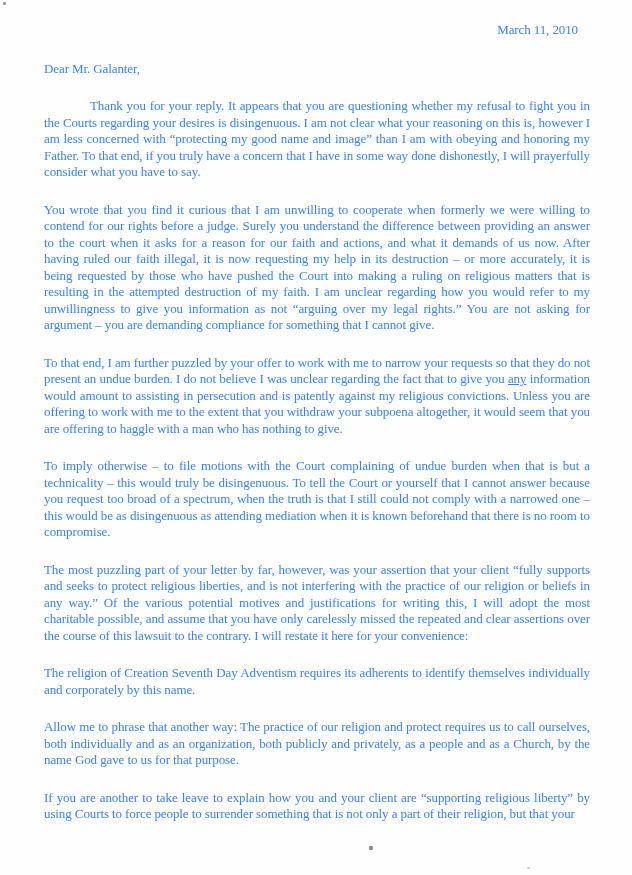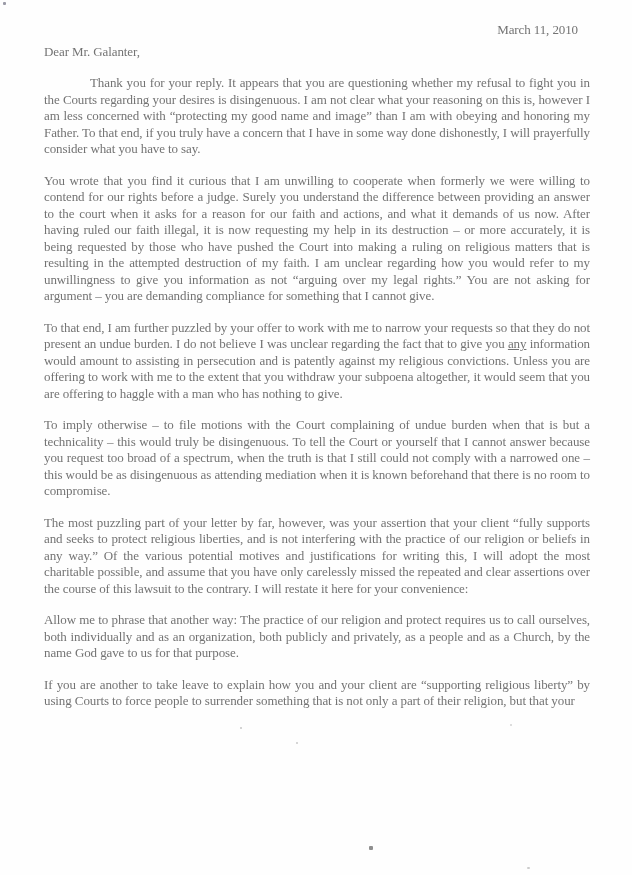--- a/index.html
+++ b/index.html
@@ -7,39 +7,39 @@
     padding: 0;
     background: #ffffff;
   }
   .page {
     position: relative;
     width: 632px;
     height: 875px;
     background: #fefefe;
     overflow: hidden;
     font-family: "Liberation Serif", "DejaVu Serif", serif;
-    color: #737373;
+    color: #3b82f6;
     font-size: 13px;
     line-height: 16.5px;
     letter-spacing: -0.1px;
   }
   .content {
     padding: 22px 42px 0 44px;
   }
   .date-line {
     text-align: right;
     padding-right: 12px;
     white-space: nowrap;
   }
   .salutation {
-    margin-top: 5px;
+    margin-top: 22px;
     text-align: left;
   }
   .letter-body p {
-    margin: 15px 0 0 0;
+    margin: 21px 0 0 0;
     text-align: justify;
     -moz-text-align-last: left;
     text-align-last: left;
   }
   .letter-body p.indent {
     text-indent: 46px;
   }
   .speck {
     position: absolute;
     border-radius: 1px;
@@ -51,20 +51,21 @@
 <div class="page">
   <div class="content">
     <div class="date-line">March 11, 2010</div>
     <div class="salutation">Dear Mr. Galanter,</div>
     <div class="letter-body">
         <p class="indent"><span>Thank you for your reply. It appears that you are questioning whether my refusal to fight you in the Courts regarding your desires is disingenuous. I am not clear what your reasoning on this is, however I am less concerned with “protecting my good name and image” than I am with obeying and honoring my Father. To that end, if you truly have a concern that I have in some way done dishonestly, I will prayerfully consider what you have to say.</span></p>
         <p class=""><span>You wrote that you find it curious that I am unwilling to cooperate when formerly we were willing to contend for our rights before a judge. Surely you understand the difference between providing an answer to the court when it asks for a reason for our faith and actions, and what it demands of us now. After having ruled our faith illegal, it is now requesting my help in its destruction – or more accurately, it is being requested by those who have pushed the Court into making a ruling on religious matters that is resulting in the attempted destruction of my faith. I am unclear regarding how you would refer to my unwillingness to give you information as not “arguing over my legal rights.” You are not asking for argument – you are demanding compliance for something that I cannot give.</span></p>
         <p class=""><span>To that end, I am further puzzled by your offer to work with me to narrow your requests so that they do not present an undue burden. I do not believe I was unclear regarding the fact that to give you </span><span style="text-decoration: underline;">any</span><span> information would amount to assisting in persecution and is patently against my religious convictions. Unless you are offering to work with me to the extent that you withdraw your subpoena altogether, it would seem that you are offering to haggle with a man who has nothing to give.</span></p>
         <p class=""><span>To imply otherwise – to file motions with the Court complaining of undue burden when that is but a technicality – this would truly be disingenuous. To tell the Court or yourself that I cannot answer because you request too broad of a spectrum, when the truth is that I still could not comply with a narrowed one – this would be as disingenuous as attending mediation when it is known beforehand that there is no room to compromise.</span></p>
         <p class=""><span>The most puzzling part of your letter by far, however, was your assertion that your client “fully supports and seeks to protect religious liberties, and is not interfering with the practice of our religion or beliefs in any way.” Of the various potential motives and justifications for writing this, I will adopt the most charitable possible, and assume that you have only carelessly missed the repeated and clear assertions over the course of this lawsuit to the contrary. I will restate it here for your convenience:</span></p>
+        <p class=""><span>The religion of Creation Seventh Day Adventism requires its adherents to identify themselves individually and corporately by this name.</span></p>
         <p class=""><span>Allow me to phrase that another way: The practice of our religion and protect requires us to call ourselves, both individually and as an organization, both publicly and privately, as a people and as a Church, by the name God gave to us for that purpose.</span></p>
         <p class=""><span>If you are another to take leave to explain </span><span style="font-weight: normal;">how</span><span> you and your client are “supporting religious liberty” by using Courts to force people to surrender something that is not only a part of their religion, but that your</span></p>
       </div>
   </div>
 <div class="speck" style="left: 3px; top: 2px; width: 3px; height: 3px; background: rgb(154, 154, 166);"></div>
     <div class="speck" style="left: 240px; top: 727px; width: 2px; height: 2px; background: rgb(198, 198, 198);"></div>
     <div class="speck" style="left: 296px; top: 742px; width: 2px; height: 2px; background: rgb(201, 201, 201);"></div>
     <div class="speck" style="left: 510px; top: 724px; width: 2px; height: 2px; background: rgb(210, 210, 210);"></div>
     <div class="speck" style="left: 369px; top: 846px; width: 4px; height: 4px; background: rgb(143, 143, 143);"></div>
     <div class="speck" style="left: 527px; top: 867px; width: 3px; height: 2px; background: rgb(204, 204, 204);"></div>

